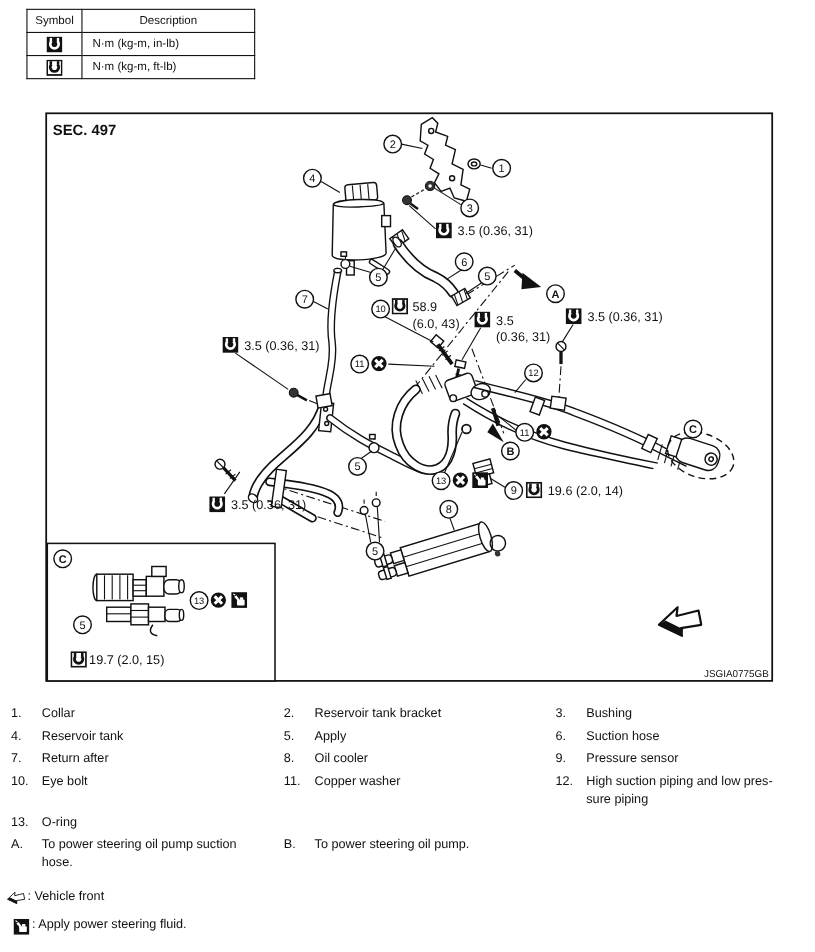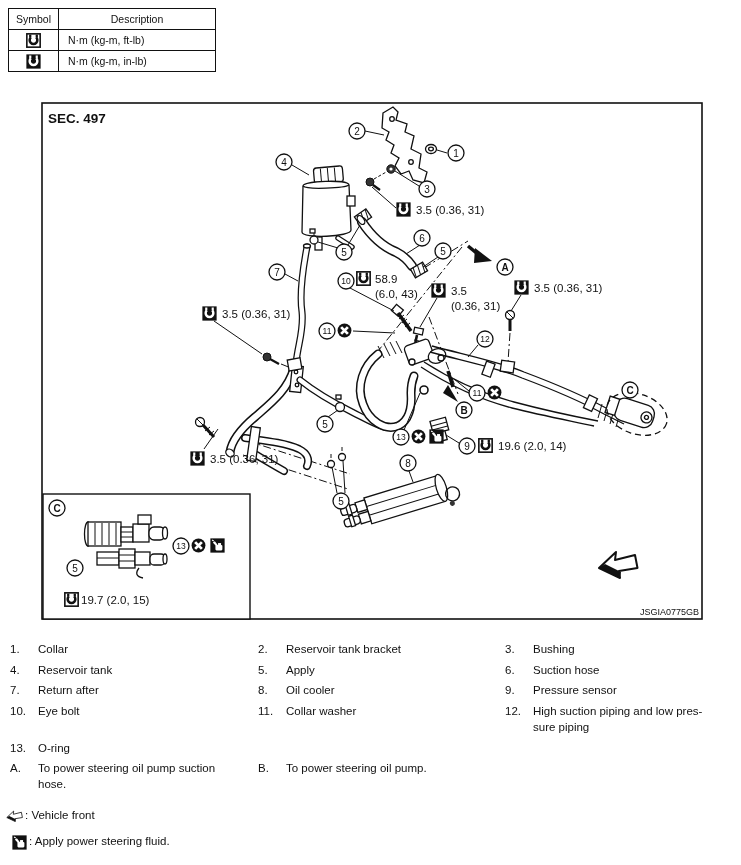--- a/index.html
+++ b/index.html
@@ -1,19 +1,19 @@
 <!DOCTYPE html>
 <html><head>
 <meta charset="utf-8">
 <style>
   html,body{margin:0;padding:0;background:#fff;}
   #page{position:relative;width:741px;height:865px;background:#fff;overflow:hidden;
         font-family:"Liberation Sans",sans-serif;color:#111;}
   
-  table.symtab{position:absolute;left:8px;top:8px;border-collapse:collapse;
+  table.symtab{position:absolute;left:24px;top:8px;border-collapse:collapse;
                font-size:10.5px;color:#111;}
   table.symtab th,table.symtab td{border:1.2px solid #111;padding:0;}
   table.symtab th{font-weight:normal;height:20px;}
   table.symtab .c-sym{width:49px;text-align:center;}
   table.symtab .c-desc{width:147px;}
   table.symtab td.c-desc{padding-left:9px;height:20px;}
   table.symtab td.c-sym{height:20px;}
   table.symtab td.c-sym svg{vertical-align:middle;}
   
   svg.diagram{position:absolute;left:0;top:0;}
@@ -80,29 +80,29 @@
   </svg>
 
   <table class="symtab">
     <tbody>
         <tr>
       <th class="c-sym">Symbol</th>
       <th class="c-desc">Description</th>
     </tr>
     <tr>
       <td class="c-sym"><svg width="15" height="15">
+              <use href="#s-winv"></use>
+            </svg></td>
+      <td class="c-desc">N·m (kg-m, in-lb)</td>
+    </tr>
+    <tr>
+      <td class="c-sym"><svg width="15" height="15">
               <use href="#s-wout"></use>
             </svg></td>
       <td class="c-desc">N·m (kg-m, ft-lb)</td>
-    </tr>
-    <tr>
-      <td class="c-sym"><svg width="15" height="15">
-              <use href="#s-winv"></use>
-            </svg></td>
-      <td class="c-desc">N·m (kg-m, in-lb)</td>
     </tr>
   </tbody>
     </table>
 
   <svg class="diagram" width="741" height="865" viewBox="0 0 741 865">
 
     <rect x="42" y="103" width="660" height="516" fill="none" stroke="#111" stroke-width="1.6"></rect>
     <text x="48" y="123" class="seclbl">SEC. 497</text>
     <text x="699" y="615" class="imgid" text-anchor="end">JSGIA0775GB</text>
 
@@ -555,21 +555,21 @@
     <div class="li" style="left:505px;top:682px">
         <span class="ln">9.</span>
         <span class="lt">Pressure sensor</span>
       </div>
     <div class="li" style="left:10px;top:703px">
         <span class="ln">10.</span>
         <span class="lt">Eye bolt</span>
       </div>
     <div class="li" style="left:258px;top:703px">
         <span class="ln">11.</span>
-        <span class="lt">Collar washer</span>
+        <span class="lt">Copper washer</span>
       </div>
     <div class="li" style="left:505px;top:703px">
         <span class="ln">12.</span>
         <span class="lt">High suction piping and low pres-</span>
         <span class="lt2">sure piping</span>
       </div>
     <div class="li" style="left:10px;top:740px">
         <span class="ln">13.</span>
         <span class="lt">O-ring</span>
       </div>

